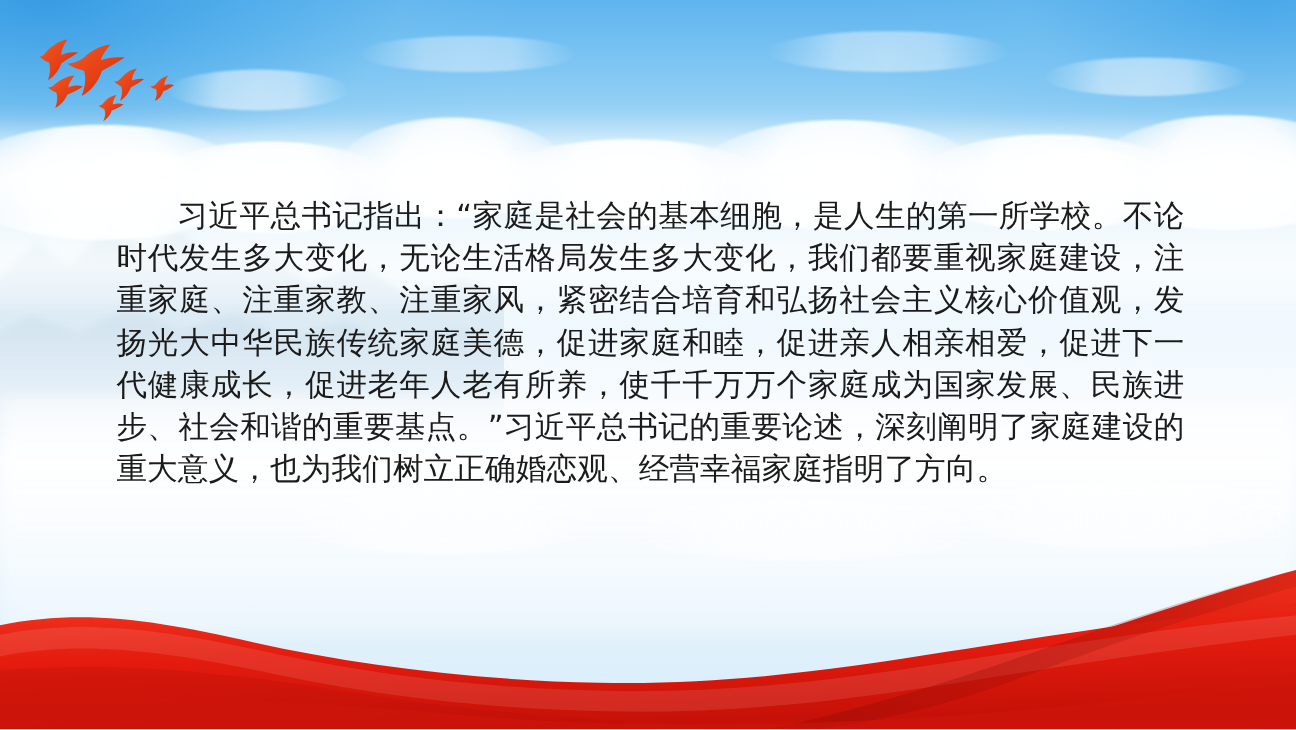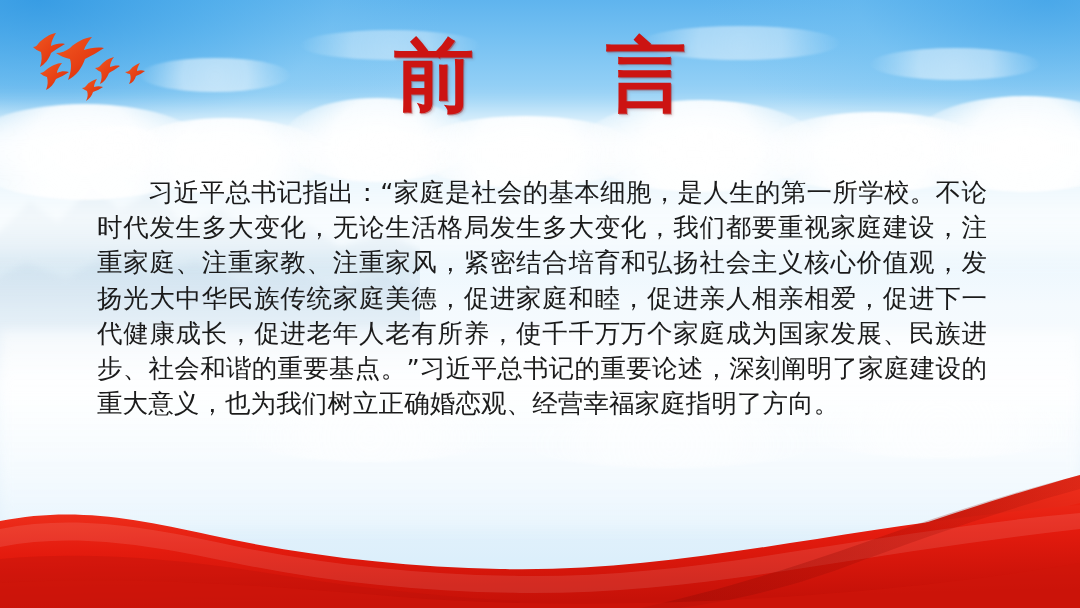--- a/index.html
+++ b/index.html
@@ -123,21 +123,21 @@
       1px 1px 0 rgba(150,10,10,0.35),
       2px 2px 3px rgba(120,20,20,0.18);
     white-space: pre;
     user-select: none;
   }
 
   
   .body-text {
     position: absolute;
     left: 97px;
-    top: 175px;
+    top: 163px;
     width: 890px;
     font-size: 25.5px;
     line-height: 35.2px;
     color: #1b1b1b;
     text-align: justify;
     text-justify: inter-ideograph;
     letter-spacing: 0.1px;
     font-family: "DejaVu Sans", "Liberation Sans", sans-serif;
   }
   .body-text p {
@@ -227,21 +227,20 @@
       <path d="M18,44 C23,40 29,37 34,37 C31,41 29,44 29,47 C33,45 37,45 41,46 C37,49 32,51 28,53 C26,58 22,62 18,64 C20,59 20,55 19,51 C16,50 14,49 12,47 C14,47 16,46 18,44 Z"></path>
 
       <path d="M72,40 C76,35 81,32 86,31 C83,35 82,38 82,41 C85,40 89,39 92,40 C88,43 84,45 81,47 C79,52 76,56 72,58 C74,53 74,49 73,46 C71,45 69,44 67,42 C69,42 71,41 72,40 Z"></path>
 
       <path d="M102,44 C105,40 109,38 112,37 C110,40 109,43 109,45 C112,44 114,44 117,45 C114,47 111,49 108,50 C107,54 104,57 101,58 C103,54 103,51 102,48 C100,48 99,47 97,46 C99,46 101,45 102,44 Z"></path>
 
       <path d="M58,60 C61,56 65,54 69,53 C67,56 66,59 66,61 C69,60 72,60 75,61 C72,63 68,65 65,66 C64,70 61,73 58,75 C60,71 60,68 59,65 C57,64 55,63 54,62 C56,62 57,61 58,60 Z"></path>
     </g>
   </svg>
 
-  <div class="title">前　言</div>
 
   <div class="body-text">
     <p>习近平总书记指出：“家庭是社会的基本细胞，是人生的第一所学校。不论时代发生多大变化，无论生活格局发生多大变化，我们都要重视家庭建设，注重家庭、注重家教、注重家风，紧密结合培育和弘扬社会主义核心价值观，发扬光大中华民族传统家庭美德，促进家庭和睦，促进亲人相亲相爱，促进下一代健康成长，促进老年人老有所养，使千千万万个家庭成为国家发展、民族进步、社会和谐的重要基点。”习近平总书记的重要论述，深刻阐明了家庭建设的重大意义，也为我们树立正确婚恋观、经营幸福家庭指明了方向。</p>
   </div>
 
   <svg class="ribbon" viewBox="0 0 1080 145" preserveAspectRatio="none">
     <defs>
       <linearGradient id="rb1" x1="0" y1="0" x2="0.25" y2="1">
         <stop offset="0%" stop-color="#f0321e"></stop>
         <stop offset="45%" stop-color="#e41b0e"></stop>

